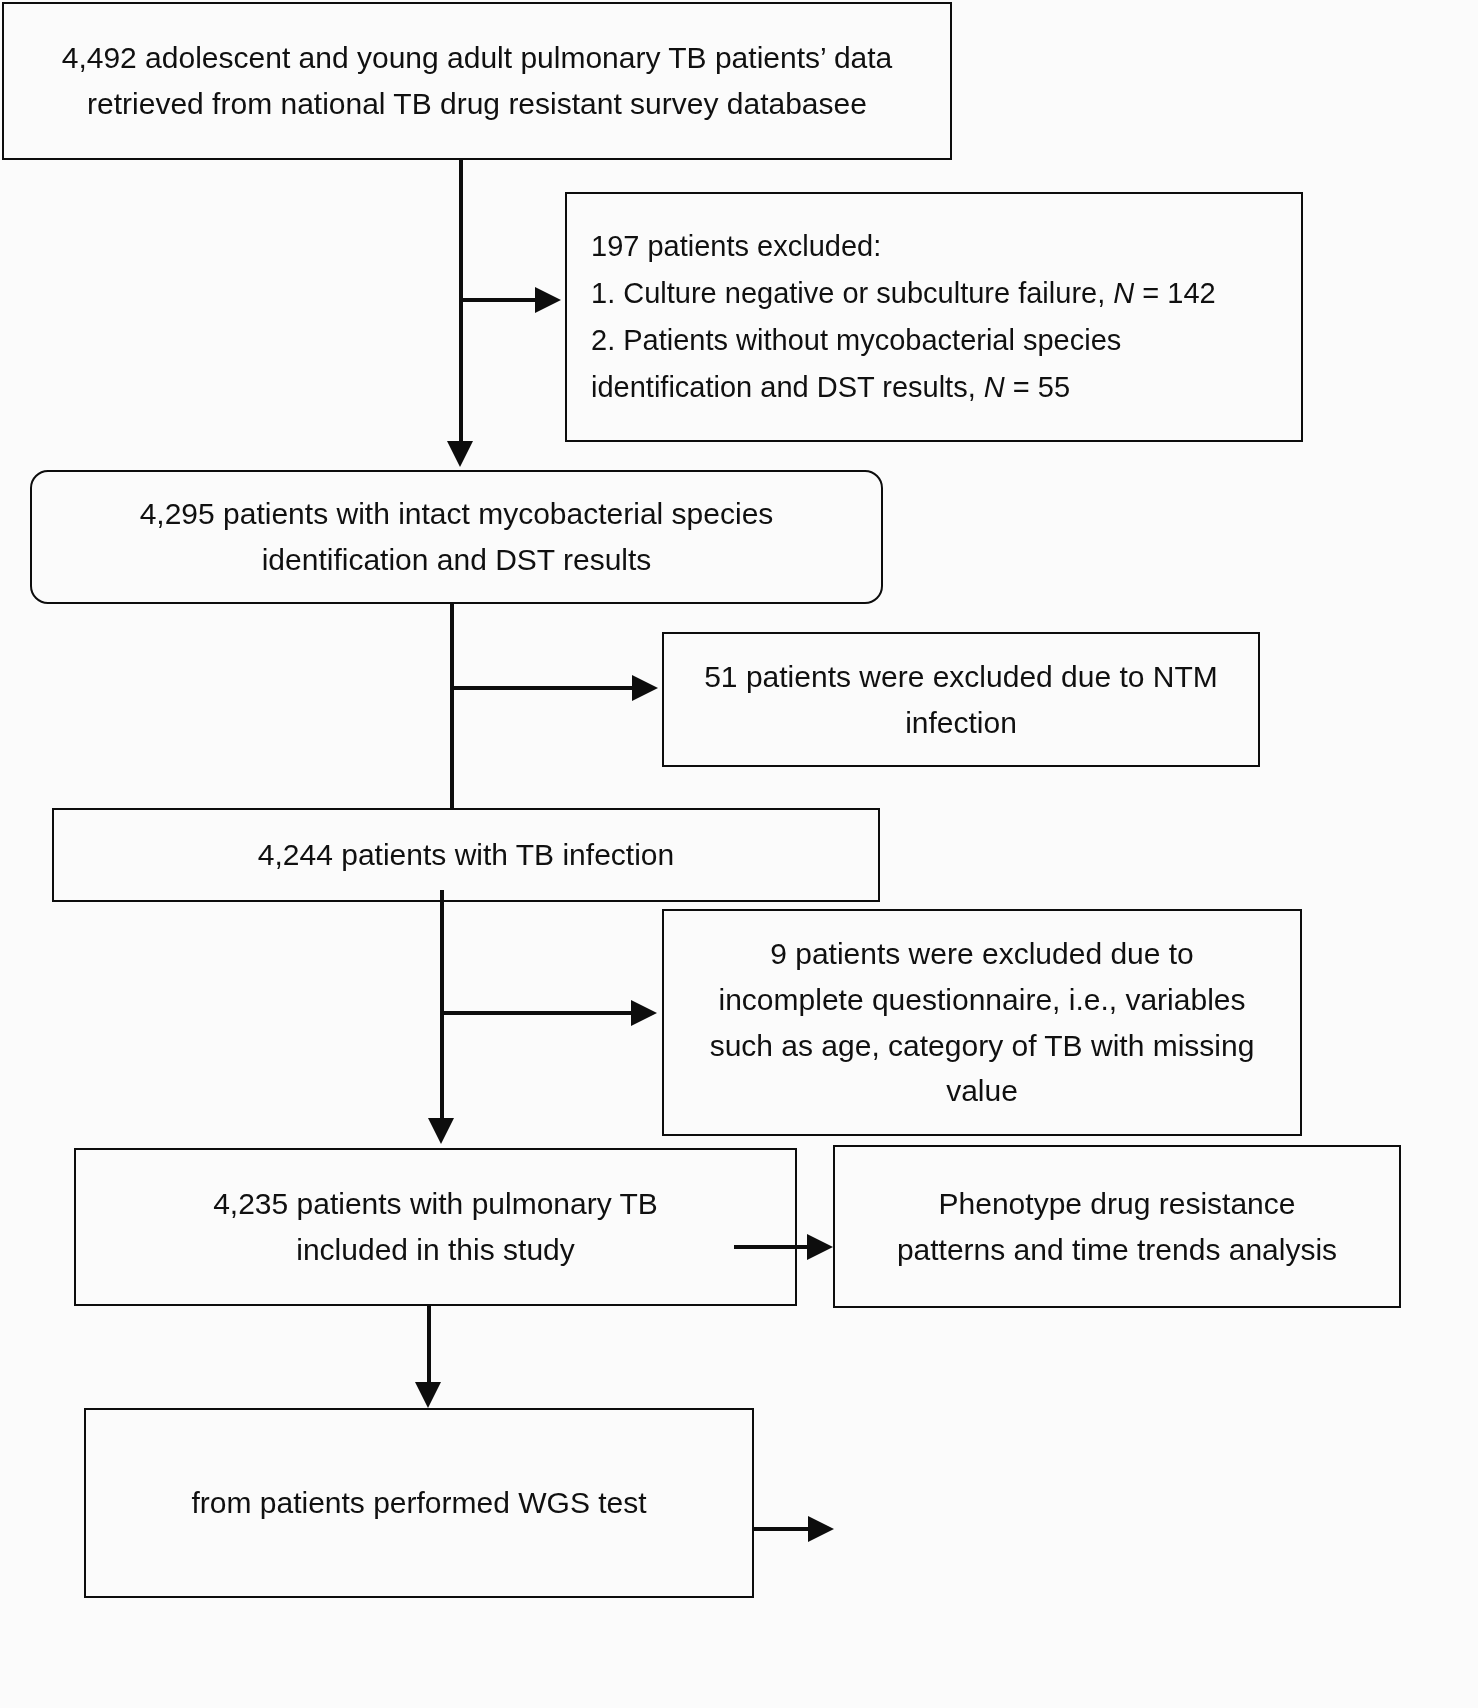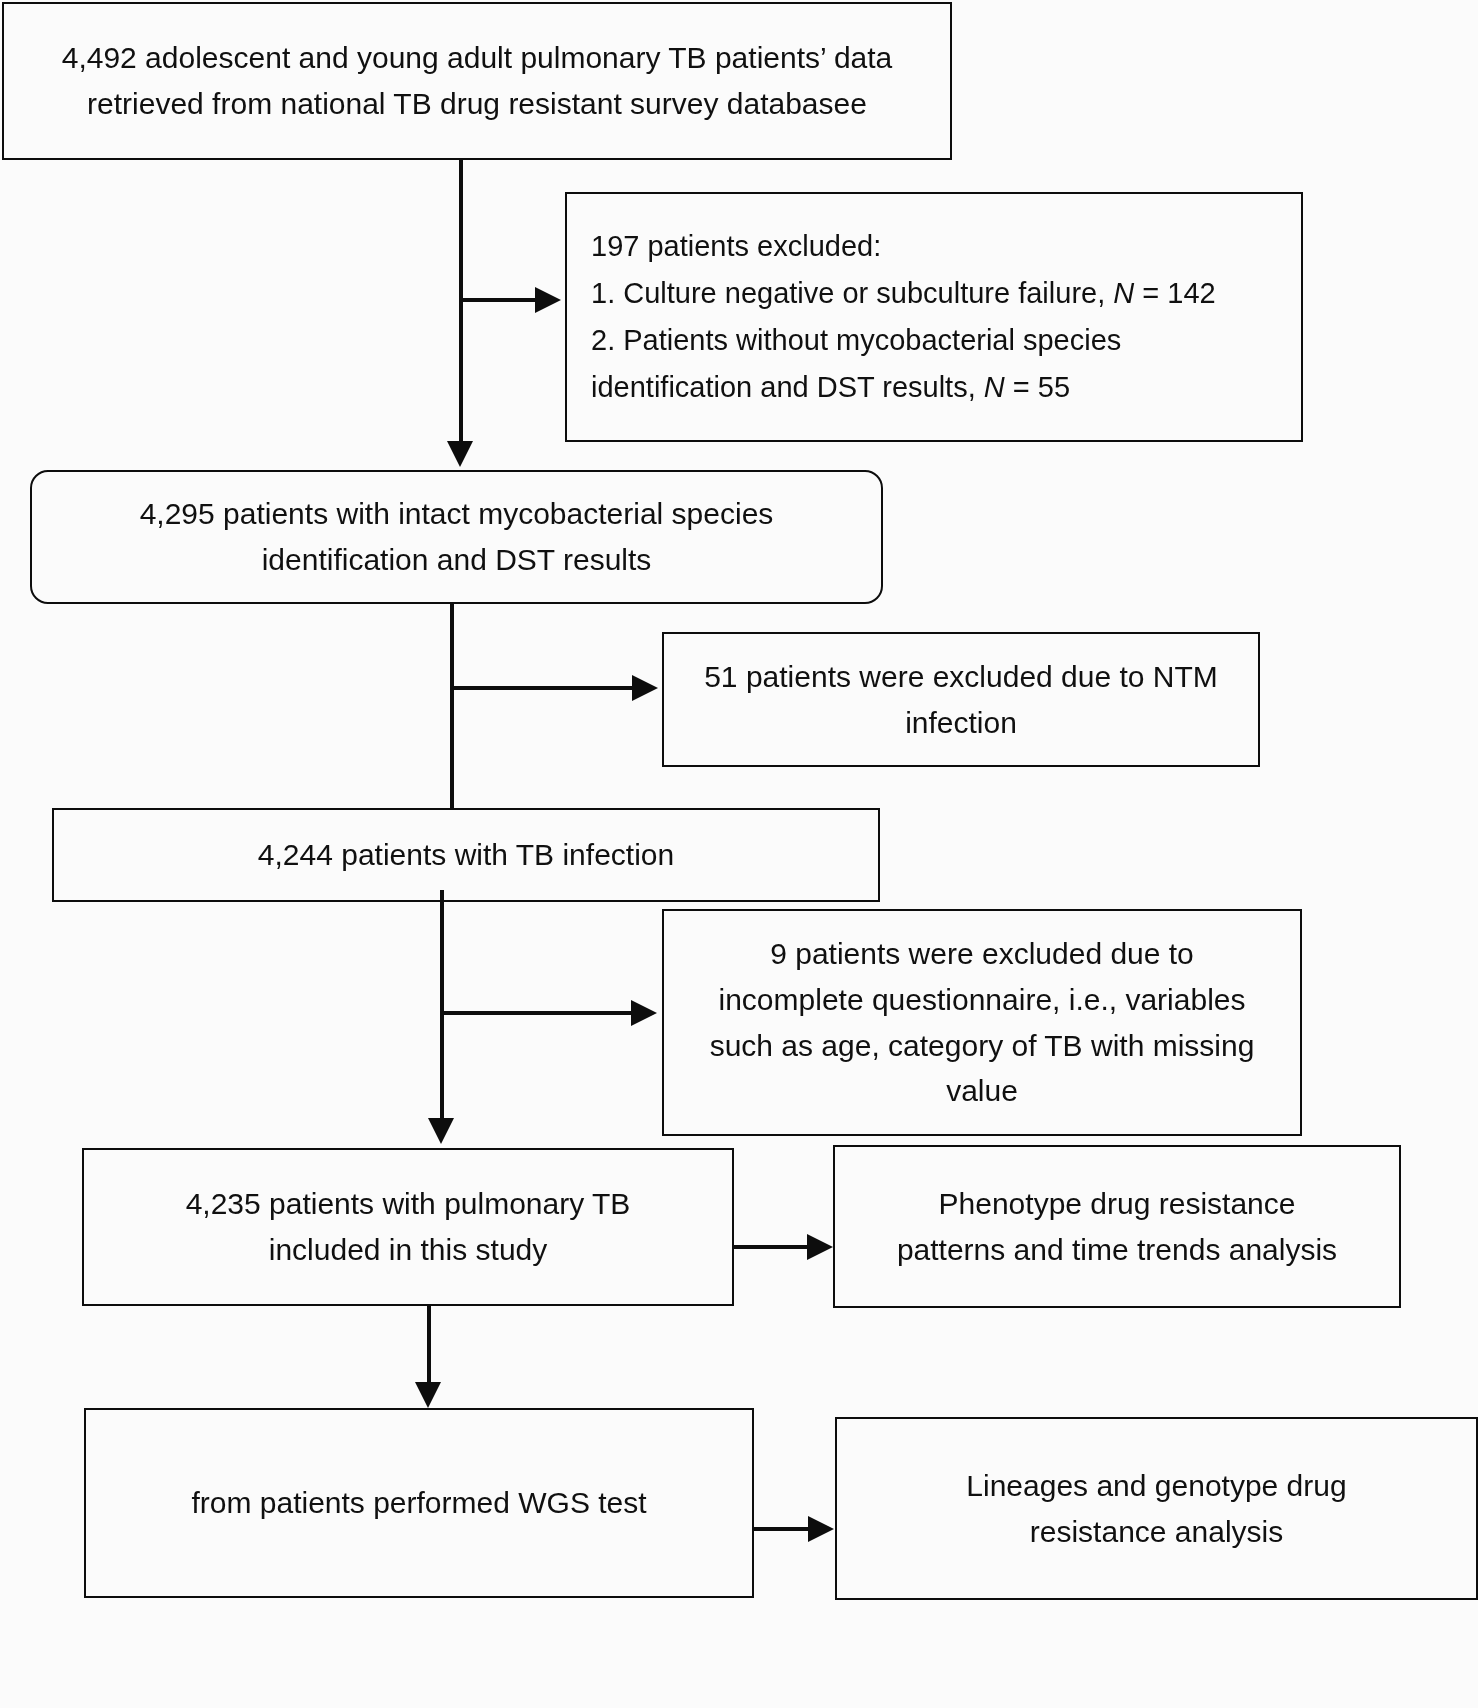--- a/index.html
+++ b/index.html
@@ -127,21 +127,21 @@
 
   <div class="node" style="left:662px; top:909px; width:640px; height:227px;">
     <span class="txt">
       <span class="ln">9 patients were excluded due to</span>
       <span class="ln">incomplete questionnaire, i.e., variables</span>
       <span class="ln">such as age, category of TB with missing</span>
       <span class="ln">value</span>
     </span>
   </div>
 
-  <div class="node" style="left:82px; top:1148px; width:652px; height:158px;">
+  <div class="node" style="left:74px; top:1148px; width:723px; height:158px;">
     <span class="txt">
       <span class="ln">4,235 patients with pulmonary TB</span>
       <span class="ln">included in this study</span>
     </span>
   </div>
 
   <div class="line h-line" style="left:734px; top:1245px; width:77px;"></div>
   <div class="arrow-right" style="left:807px; top:1234px;"></div>
 
   <div class="node" style="left:833px; top:1145px; width:568px; height:163px;">
@@ -156,20 +156,14 @@
 
   <div class="node" style="left:84px; top:1408px; width:670px; height:190px;">
     <span class="txt">
       <span class="ln">from patients performed WGS test</span>
     </span>
   </div>
 
   <div class="line h-line" style="left:754px; top:1527px; width:58px;"></div>
   <div class="arrow-right" style="left:808px; top:1516px;"></div>
 
-  <div class="node" style="left:835px; top:1417px; width:643px; height:183px;">
-    <span class="txt">
-      <span class="ln">Lineages and genotype drug</span>
-      <span class="ln">resistance analysis</span>
-    </span>
-  </div>
 
 </div>
 
 </body></html>

